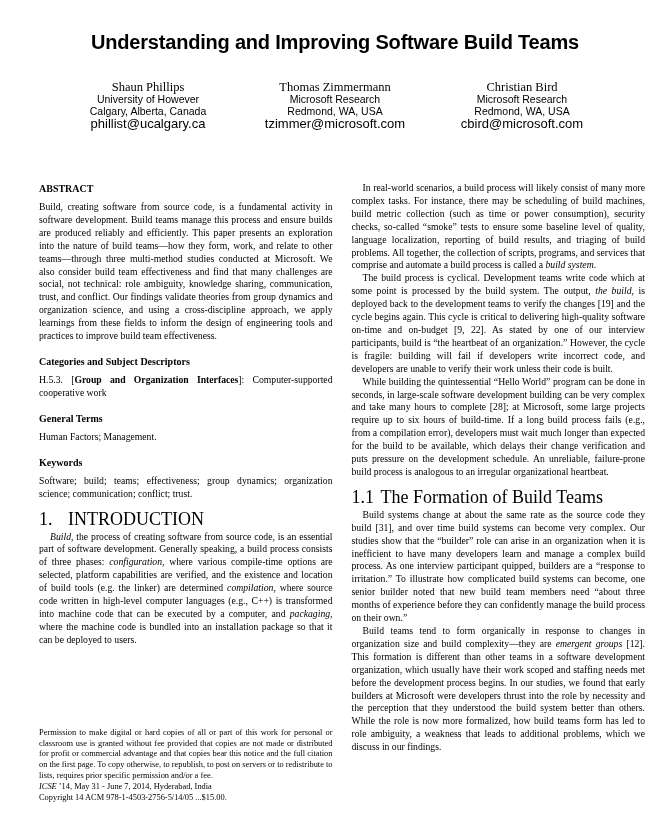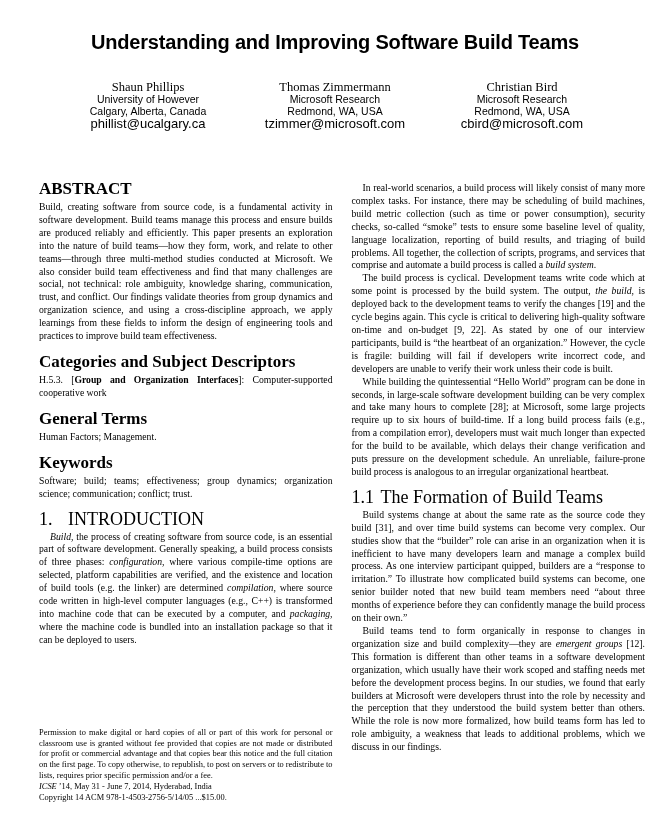--- a/index.html
+++ b/index.html
@@ -41,21 +41,21 @@
     margin: 51px 25px 0 39px;
   }
   .col {
     width: 294px;
     font-size: 9.7px; line-height: 12.9px;
     text-align: justify;
   }
   .col.left  { display: flex; flex-direction: column; height: 622px; }
 
   .h-sec {
-    font-size: 17px; font-weight: 700;
+    font-size: 10px; font-weight: 700;
     margin: 12px 0 5px; text-align: left;
     line-height: 14px;
   }
   .h-sec.first { margin-top: 0; }
   .h-num {
     display: flex;
     font-size: 18px; font-weight: 400;
     margin: 11px 0 5px; text-align: left;
     line-height: 14px;
   }

